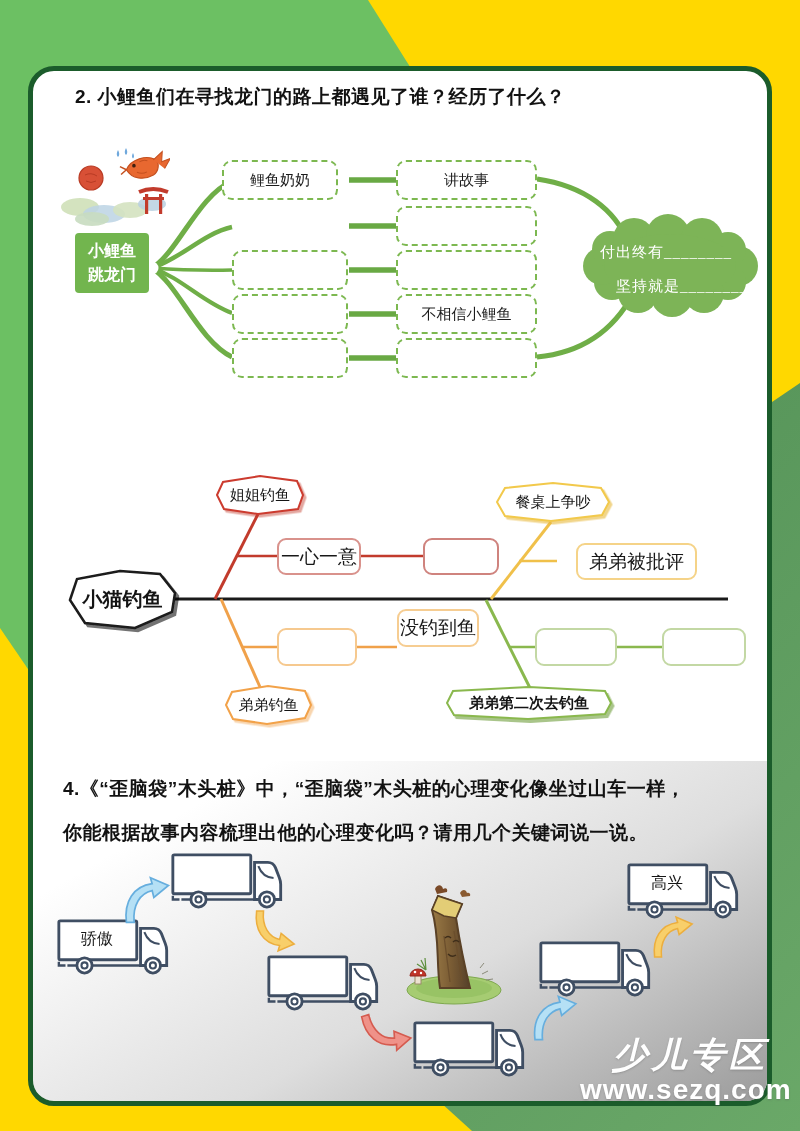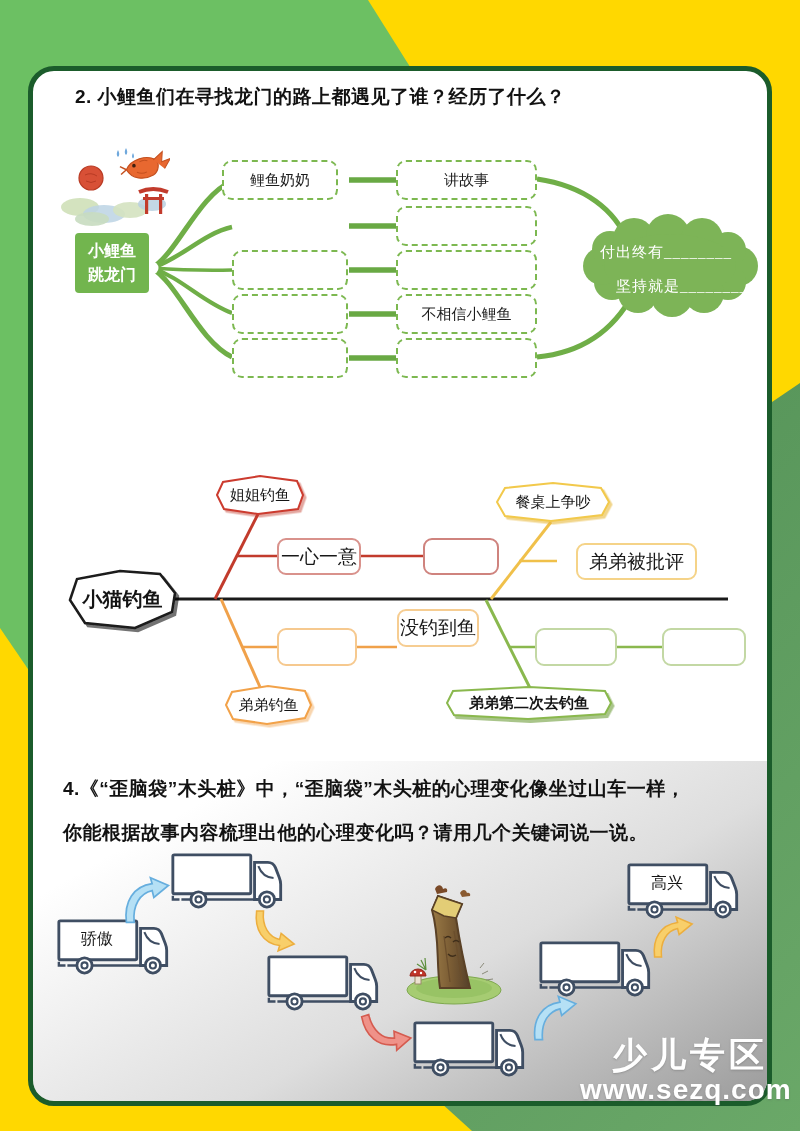--- a/index.html
+++ b/index.html
@@ -28,21 +28,21 @@
     display:flex;align-items:center;justify-content:center;font-size:19px;color:#181818;}
   .hexlabel{position:absolute;display:flex;align-items:center;justify-content:center;
     font-size:15px;color:#141414;text-align:center;}
   .truck{position:absolute;width:114px;height:59px;}
   .truck svg{position:absolute;left:0;top:0;width:100%;height:100%;}
   .cargo-label{position:absolute;left:4px;top:5px;width:74px;height:37px;display:flex;align-items:center;
     justify-content:center;font-size:16px;color:#161616;border-radius:17px;}
   .arrow{position:absolute;}
   .illus{position:absolute;}
   .wm-title{position:absolute;left:612px;top:1032px;width:180px;font-size:35px;font-weight:700;color:#fff;
-    letter-spacing:4px;text-shadow:0 1px 2px rgba(90,90,90,.35);white-space:nowrap;}
+    letter-spacing:4px;text-shadow:0 1px 2px rgba(90,90,90,.35);white-space:nowrap;font-style:italic;}
   .wm-url{position:absolute;left:580px;top:1074px;font-size:28px;font-weight:700;color:#fff;
     letter-spacing:1px;text-shadow:0 1px 2px rgba(90,90,90,.35);white-space:nowrap;}
 </style>
 </head>
 <body>
 
 <svg width="0" height="0" style="position:absolute">
   <defs>
     <g id="truck-shape">
       <rect x="3" y="5" width="82" height="41" rx="1.5" fill="#fff" stroke="#3f4e63" stroke-width="3"></rect>

